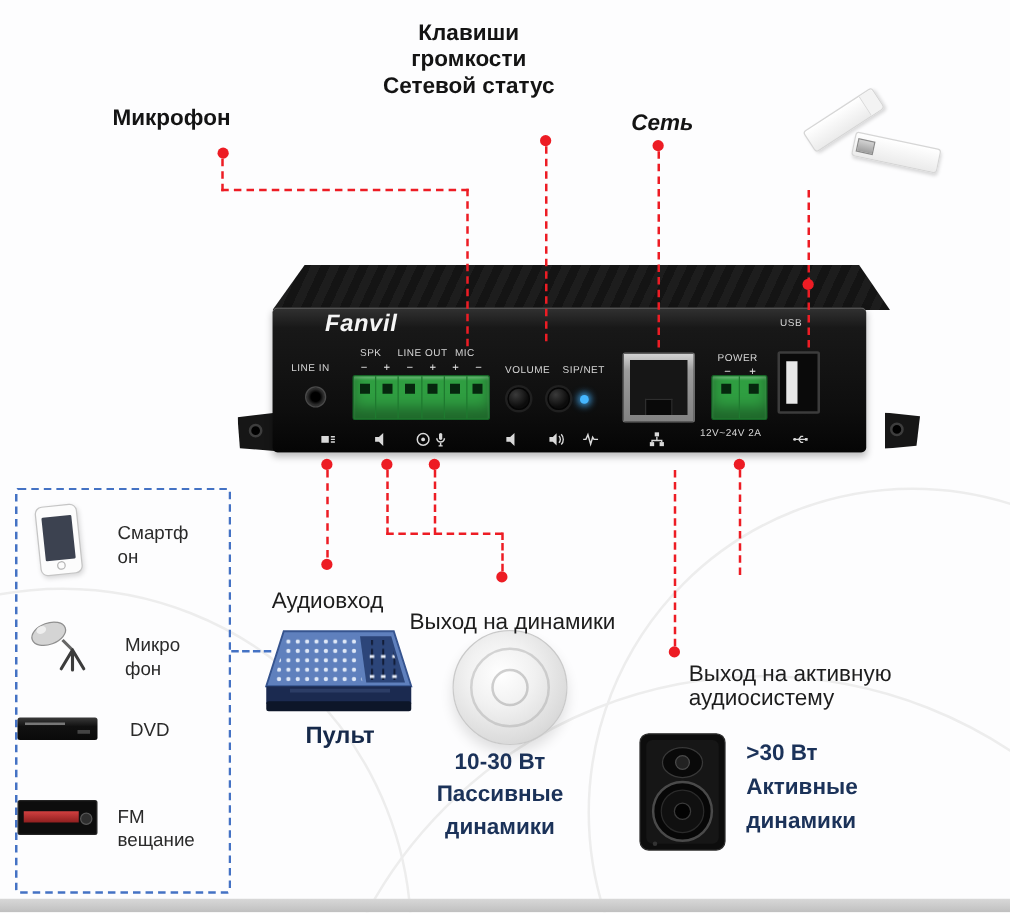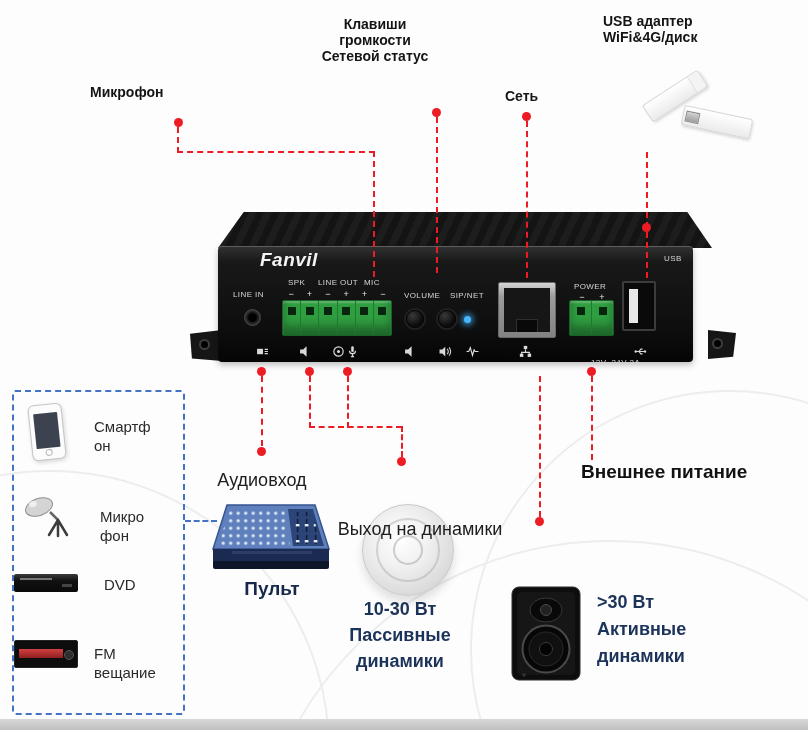--- a/index.html
+++ b/index.html
@@ -7,21 +7,21 @@
   body { font-family:"Liberation Sans", sans-serif; }
   .stage { position:relative; width:808px; height:730px; background:#fdfdfe; overflow:hidden; }
   .abs { position:absolute; }
 
   
   .bgc { position:absolute; border-radius:50%; border:2px solid #ededed; z-index:0; }
   .band { position:absolute; left:0; bottom:0; width:808px; height:11px;
           background:linear-gradient(180deg,#d8d8d8,#bfbfbf); z-index:1; }
 
   
-  .callout { font-size:14px; font-weight:700; color:#141414; z-index:6; }
+  .callout { font-size:18px; font-weight:700; color:#141414; z-index:6; }
   .plain   { font-size:18px; color:#1d1d1d; z-index:6; }
   .navy    { font-size:18px; font-weight:700; color:#1b3259; line-height:26px; z-index:6; }
   .pre     { white-space:pre-line; }
   .center  { text-align:center; }
 
   
   .rdot { position:absolute; width:9px; height:9px; border-radius:50%; background:#ed1c24; z-index:9; }
   .rline { position:absolute; z-index:8; }
   .rline.v { width:0; border-left:2px dashed #ed1c24; }
   .rline.h { height:0; border-top:2px dashed #ed1c24; }
@@ -127,24 +127,22 @@
   <div class="band"></div>
 
   <div class="abs callout" style="left:90px; top:84px;">Микрофон</div>
 
   <div class="abs" style="left:295px; top:16px; width:160px;">
     <div class="callout pre center">Клавиши
 громкости</div>
     <div class="callout center">Сетевой статус</div>
   </div>
 
-  <div class="abs callout" style="left:505px; top:88px;">Сеть</div>
-
-  <div class="abs callout pre" style="left:603px; top:13px; width:200px;">USB адаптер
-WiFi&amp;4G/диск</div>
+  <div class="abs callout" style="left:505px; top:88px;font-style:italic;">Сеть</div>
+
 
   <div class="dongle" style="left:642px; top:86px; width:66px; transform:rotate(-33deg);">
     <div class="cap"></div>
   </div>
   <div class="dongle" style="left:682px; top:112px; width:70px; transform:rotate(12deg);">
     <div class="metal"></div>
   </div>
 
   <div class="rdot" style="left:174px; top:118px;"></div>
   <div class="rdot" style="left:432px; top:108px;"></div>
@@ -217,21 +215,21 @@
     <div class="dlabel" style="left:356px; top:36px;">POWER</div>
     <div class="pol" style="left:354px; top:46px; width:40px;">
       <span>−</span>
       <span>+</span>
     </div>
     <div class="term" style="left:351px; top:54px; width:45px; height:36px;">
       <div class="tcell"></div>
       <div class="tcell"></div>
     </div>
 
-    <div class="dlabel" style="left:406px; top:8px;margin-left:40px;">USB</div>
+    <div class="dlabel" style="left:406px; top:8px;">USB</div>
     <div class="usbport"></div>
 
     <svg class="pic" style="left:38px;" viewBox="0 0 12 12">
       <rect x="1" y="3.5" width="5.5" height="5" fill="#d9d9d9"></rect>
       <path d="M8,4 h3 M8,6 h3 M8,8 h3" stroke="#d9d9d9" stroke-width="1.1" fill="none"></path>
     </svg>
     <svg class="pic" style="left:81px;" viewBox="0 0 12 12">
       <polygon points="1,4.2 3.8,4.2 7,1.2 7,10.8 3.8,7.8 1,7.8" fill="#d9d9d9"></polygon>
     </svg>
     <svg class="pic" style="left:114px;" viewBox="0 0 12 12">
@@ -251,31 +249,32 @@
     </svg>
     <svg class="pic" style="left:248px;" viewBox="0 0 12 12">
       <path d="M0.5,6 h2 l1.5,-3.5 2,7 1.5,-5 1,1.5 h3" stroke="#d9d9d9" stroke-width="1.1" fill="none"></path>
     </svg>
     <svg class="pic" style="left:301px;" viewBox="0 0 12 12">
       <rect x="4.4" y="0.8" width="3.2" height="3" fill="#d9d9d9"></rect>
       <rect x="0.8" y="8" width="3.2" height="3" fill="#d9d9d9"></rect>
       <rect x="8" y="8" width="3.2" height="3" fill="#d9d9d9"></rect>
       <path d="M6,4 v2 M2.4,8 v-1.2 h7.2 v1.2 M6,6 v1" stroke="#d9d9d9" stroke-width="1" fill="none"></path>
     </svg>
-    <div class="dlabel" style="left:342px; top:112px;margin-left:31px;">12V~24V 2A</div>
+    <div class="dlabel" style="left:342px; top:96px;">12V~24V 2A</div>
     <svg class="pic" style="left:416px;" viewBox="0 0 12 12">
       <path d="M1,6 h8.5 M4.5,6 l1.8,-2.2 h1.6 M4.5,6 l1.8,2.2 h1.6" stroke="#d9d9d9" stroke-width="1" fill="none"></path>
       <circle cx="1.6" cy="6" r="1.1" fill="#d9d9d9"></circle>
       <rect x="9.2" y="5" width="2" height="2" fill="#d9d9d9"></rect>
     </svg>
   </div>
 
   <div class="abs plain center" style="left:212px; top:470px; width:100px;">Аудиовход</div>
-  <div class="abs plain center" style="left:330px; top:487px; width:180px;margin-top:32px;">Выход на динамики</div>
-  <div class="abs" style="left:581px; top:461px; font-size:19px; font-weight:700; color:#111; z-index:6;">Внешнее питание</div>
+  <div class="abs plain center" style="left:320px; top:487px; width:180px;">Выход на динамики</div>
+  <div class="abs plain pre" style="left:551px; top:530px; width:180px; line-height:19px;">Выход на активную
+аудиосистему</div>
 
   <div class="abs navy pre center" style="left:330px; top:596px; width:140px;">10-30 Вт
 Пассивные
 динамики</div>
   <div class="abs navy pre" style="left:597px; top:589px; line-height:27px;">&gt;30 Вт
 Активные
 динамики</div>
   <div class="abs center" style="left:212px; top:578px; width:120px; font-size:19px; font-weight:700; color:#16294a; z-index:6;">Пульт</div>
 
   <div class="srcbox"></div>

